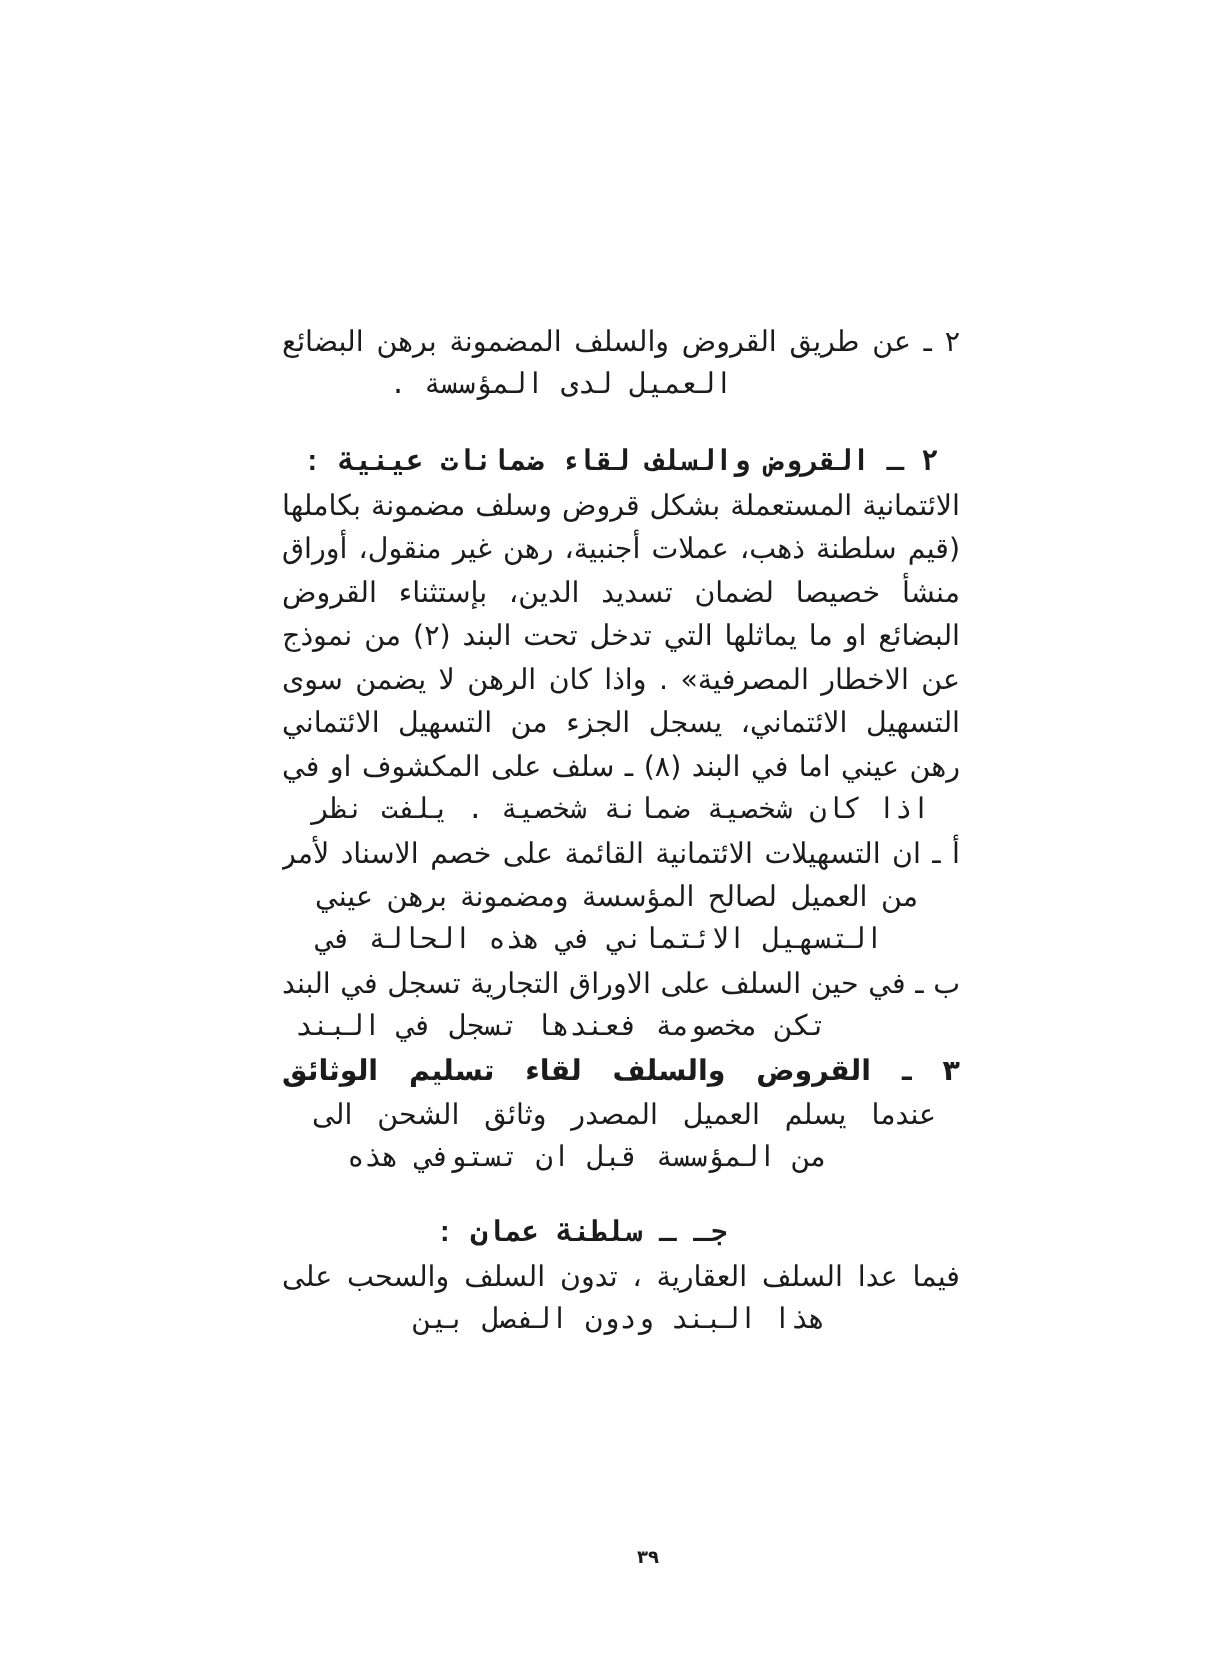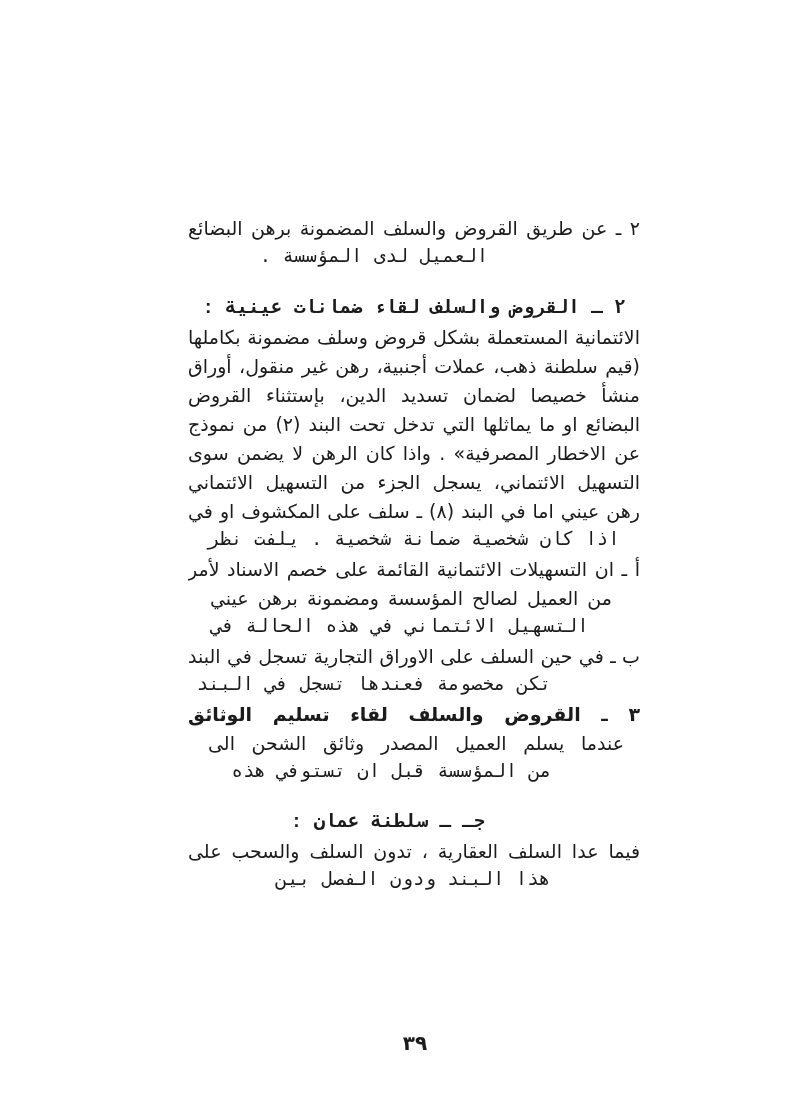--- a/index.html
+++ b/index.html
@@ -40,24 +40,24 @@
   .i45 { padding-right: 45px; }
   .i52 { padding-right: 52px; }
   .i80 { padding-right: 80px; }
   .pl20 { padding-left: 20px; }
   .pl22 { padding-left: 22px; }
   .mt4  { margin-top: 22px; }
   .mt21 { margin-top: 21px; }
   .page-number {
     position: absolute;
     top: 1031px;
-    left: 387px;
+    left: 404px;
     width: 56px;
     text-align: center;
-    font-size: 20px;
+    font-size: 12px;
     font-weight: bold;
     direction: rtl;
   }
 </style>
 </head>
 <body>
 
 <div class="page">
   <div class="text-block">
     <div class="ln j">٢ ـ عن طريق القروض والسلف المضمونة برهن البضائع من قبل</div>

